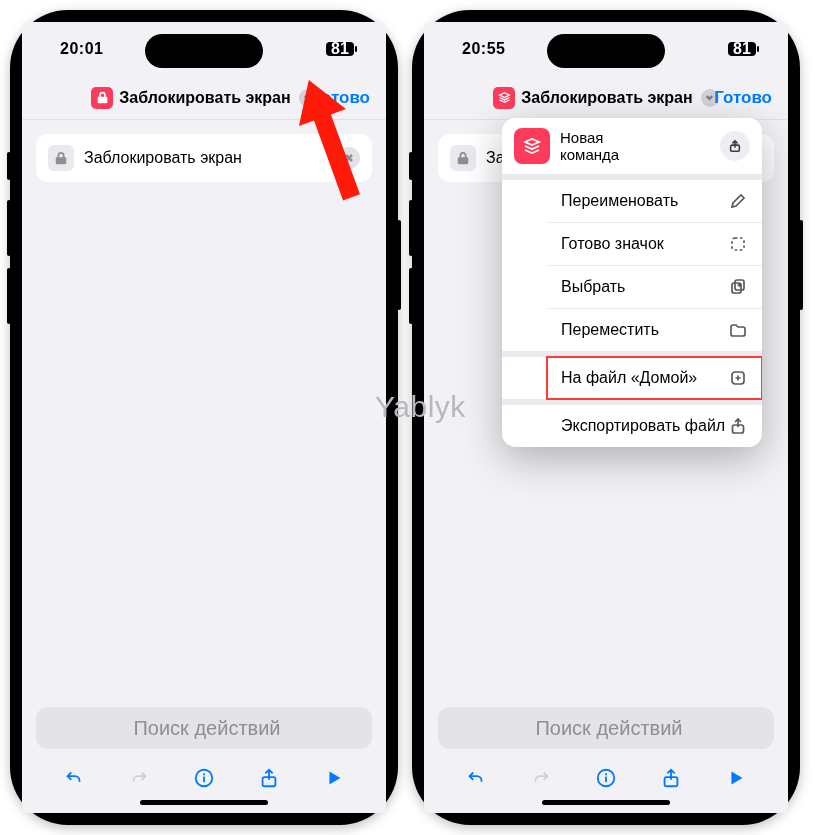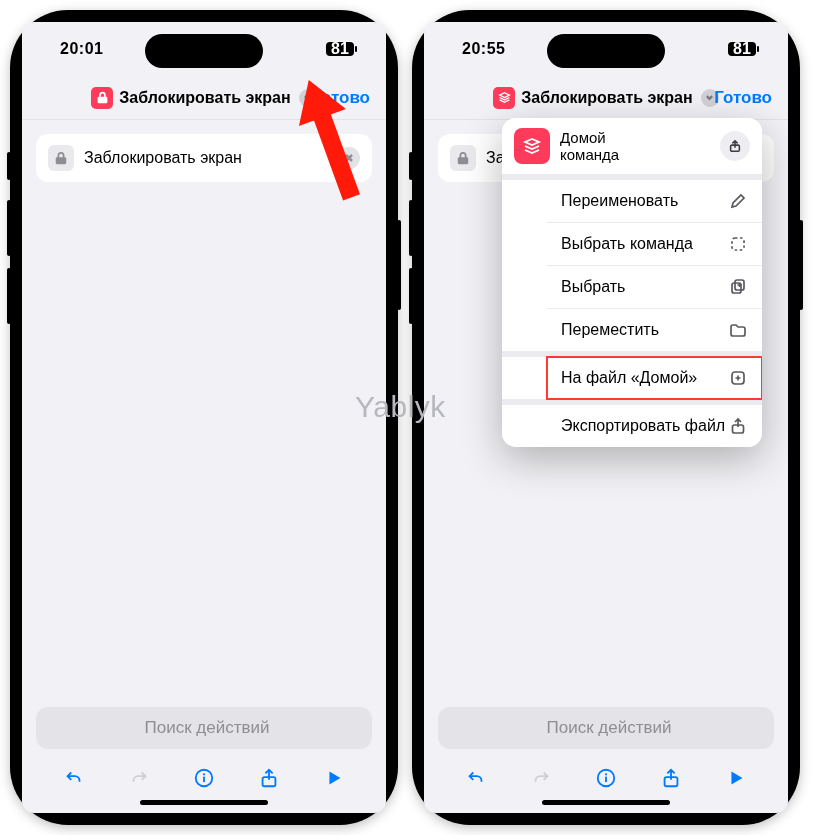--- a/index.html
+++ b/index.html
@@ -23,21 +23,21 @@
     background: #000;
     border-radius: 58px;
     padding: 12px;
     position: relative;
     box-shadow: 0 3px 12px rgba(0,0,0,.25);
   }
   .screen {
     width: 100%;
     height: 100%;
     background: #f2f2f6;
-    border-radius: 12px;
+    border-radius: 5px;
     position: relative;
     overflow: hidden;
     display: flex;
     flex-direction: column;
   }
   .notch {
     position: absolute;
     top: 12px;
     left: 50%;
     transform: translateX(-50%);
@@ -162,21 +162,21 @@
   }
   .search-pill {
     background: #e3e3e8;
     border-radius: 12px;
     height: 42px;
     display: flex;
     align-items: center;
     justify-content: center;
     gap: 6px;
     color: #8e8e93;
-    font-size: 17px;
+    font-size: 20px;
     margin-bottom: 4px;
   }
   .toolbar {
     height: 50px;
     display: flex;
     align-items: center;
     justify-content: space-around;
     padding: 0 6px;
   }
   .toolbar .tb { width: 40px; display: flex; justify-content: center; }
@@ -251,21 +251,21 @@
     position: absolute;
     top: 66px;
     left: 286px;
     z-index: 100;
     pointer-events: none;
   }
   
   .watermark {
     position: absolute;
     top: 390px;
-    left: 355px;
+    left: 375px;
     font-size: 30px;
     color: #b7b7bf;
     font-weight: 400;
     z-index: 200;
     letter-spacing: .5px;
     pointer-events: none;
   }
 </style>
 </head>
 <body>
@@ -476,40 +476,40 @@
 
       <div class="home-indicator"></div>
 
       <div class="dropdown">
         <div class="dd-head">
           <div class="app-icon red">
             <svg viewBox="0 0 20 20">
                 <path d="M3 6l7-3 7 3-7 3zM3 10l7 3 7-3M3 14l7 3 7-3" fill="none" stroke="#fff" stroke-width="1.8"></path>
               </svg>
           </div>
-          <div class="dd-head-title" style="white-space:pre-line;">Домой
+          <div class="dd-head-title" style="white-space:pre-line;">Новая
 команда</div>
           <div class="dd-share">
             <svg viewBox="0 0 16 16">
                 <path d="M8 2v8M5 5l3-3 3 3"></path>
                 <rect x="3" y="7" width="10" height="7" rx="1.5"></rect>
               </svg>
           </div>
         </div>
         <div class="dd-list">
           <div class="dd-item">
             <span>Переименовать</span>
             <span class="ico">
                 <svg viewBox="0 0 18 18">
                   <path d="M3 15l1-4 8-8 3 3-8 8z"></path>
                 </svg>
               </span>
           </div>
           <div class="dd-item">
-            <span>Выбрать команда</span>
+            <span>Готово значок</span>
             <span class="ico">
                 <svg viewBox="0 0 18 18">
                   <rect x="3" y="3" width="12" height="12" rx="3" stroke-dasharray="2.5 2.5"></rect>
                 </svg>
               </span>
           </div>
           <div class="dd-item">
             <span>Выбрать</span>
             <span class="ico">
                 <svg viewBox="0 0 18 18">

